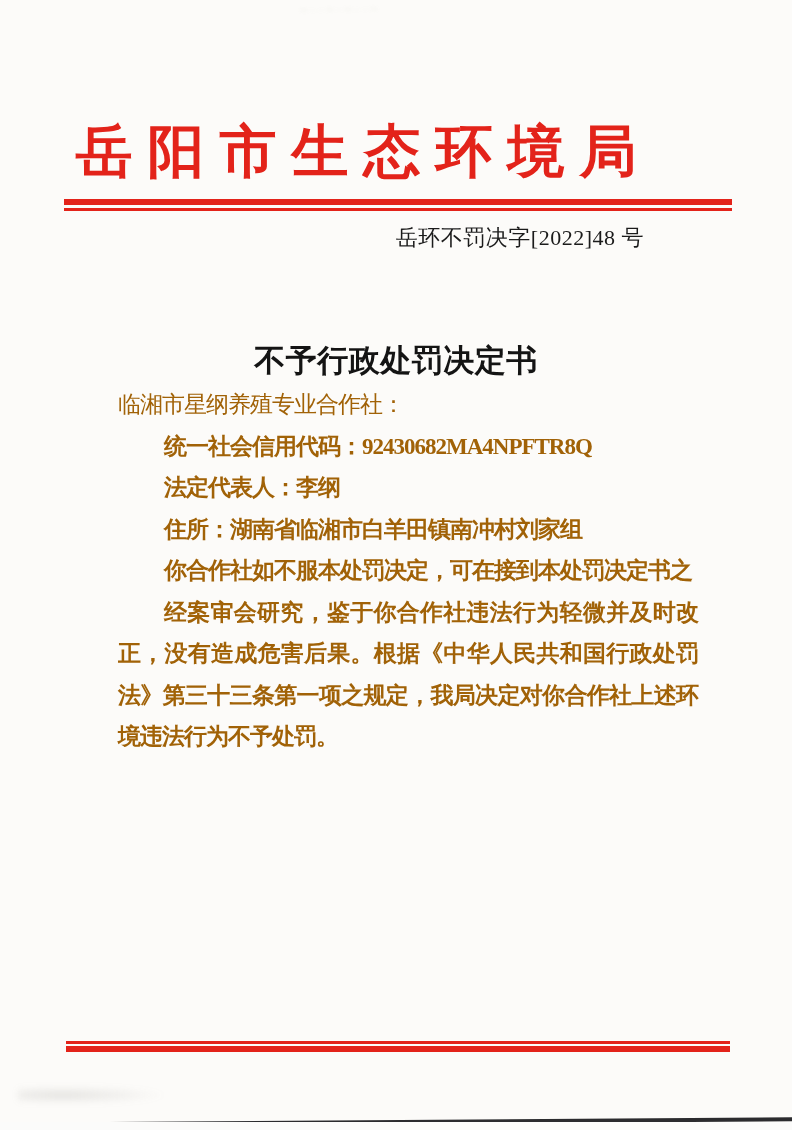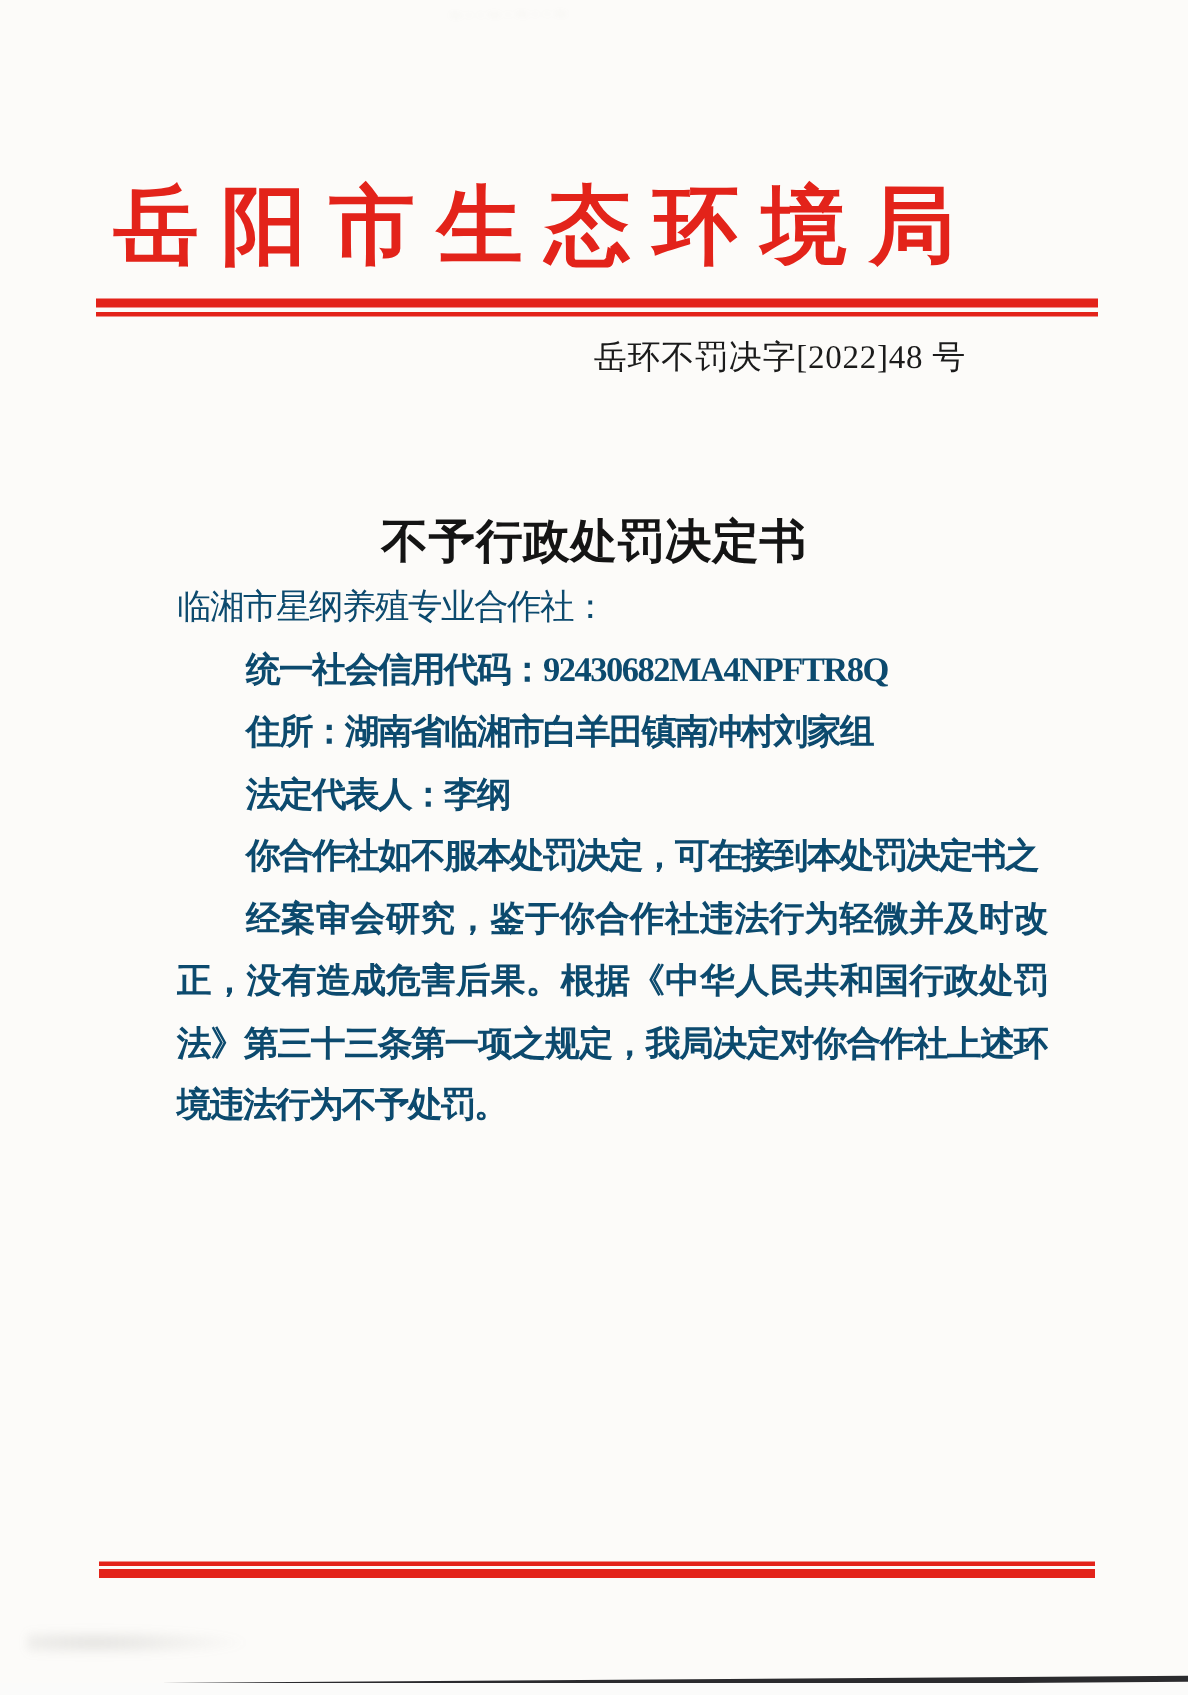--- a/index.html
+++ b/index.html
@@ -61,21 +61,21 @@
     font-size:31px;line-height:40px;
     font-weight:700;
     color:#141414;
     letter-spacing:.5px;
     margin-top:44px;
   }
   .body-text{
     position:absolute;top:384px;left:118px;width:580px;
     font-size:23px;line-height:41.5px;
     letter-spacing:-1px;
-    color:#0c4a6e;
+    color:#a16207;
     text-align:justify;
   }
   .body-text p{margin:0;}
   .recipient{text-indent:0;}
   .indent{text-indent:46px;font-weight:bold;}
   
   .photo-edge{
     position:absolute;top:1119.5px;left:-6px;width:804px;height:4px;
     background:#2b2b2e;
     transform:rotate(-0.4deg);
@@ -100,22 +100,22 @@
     <div class="thin"></div>
   </div>
 
   <div class="doc-number">岳环不罚决字[2022]48 号</div>
 
   <div class="doc-title">不予行政处罚决定书</div>
 
   <div class="body-text">
     <p class="recipient">临湘市星纲养殖专业合作社：</p>
     <p class="indent">统一社会信用代码：92430682MA4NPFTR8Q</p>
+    <p class="indent">法定代表人：李纲</p>
     <p class="indent">住所：湖南省临湘市白羊田镇南冲村刘家组</p>
-    <p class="indent">法定代表人：李纲</p>
     <p class="indent">你合作社如不服本处罚决定，可在接到本处罚决定书之</p>
     <p class="indent">经案审会研究，鉴于你合作社违法行为轻微并及时改正，没有造成危害后果。根据《中华人民共和国行政处罚法》第三十三条第一项之规定，我局决定对你合作社上述环境违法行为不予处罚。</p>
   </div>
 
   <div class="rule rule-footer">
     <div class="thin"></div>
     <div class="thick"></div>
   </div>
 
   <div class="photo-edge"></div>

